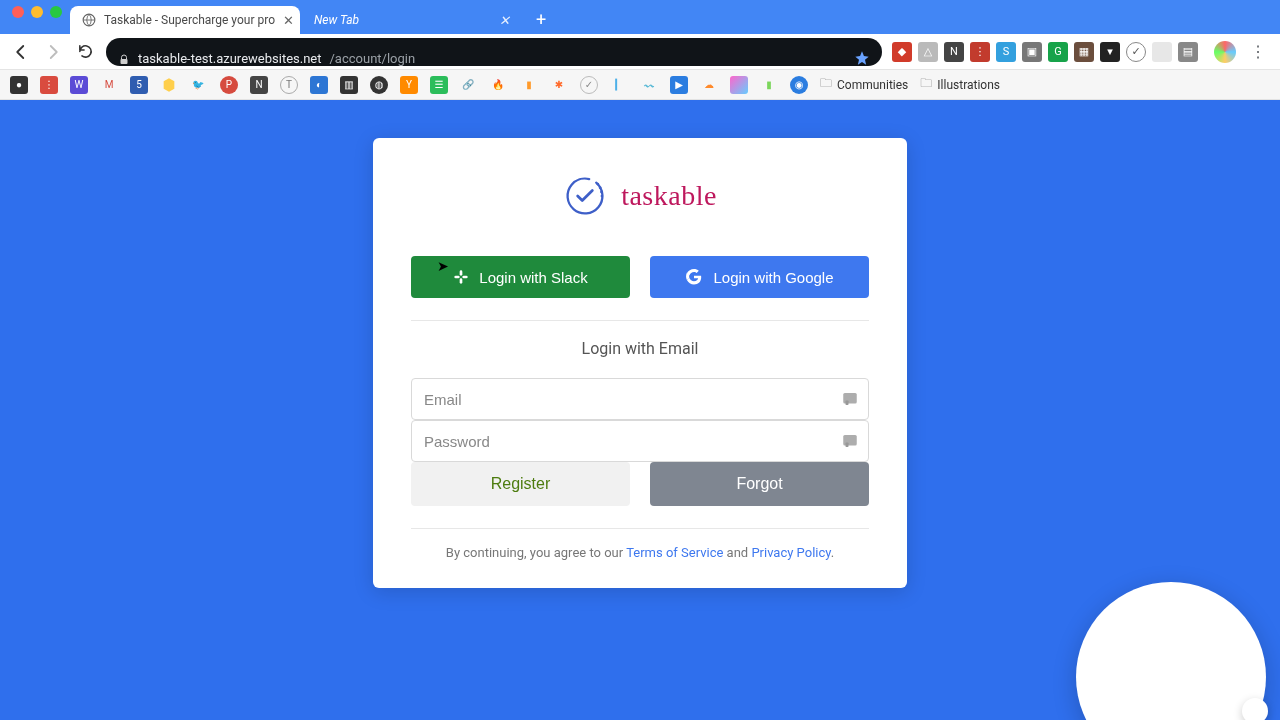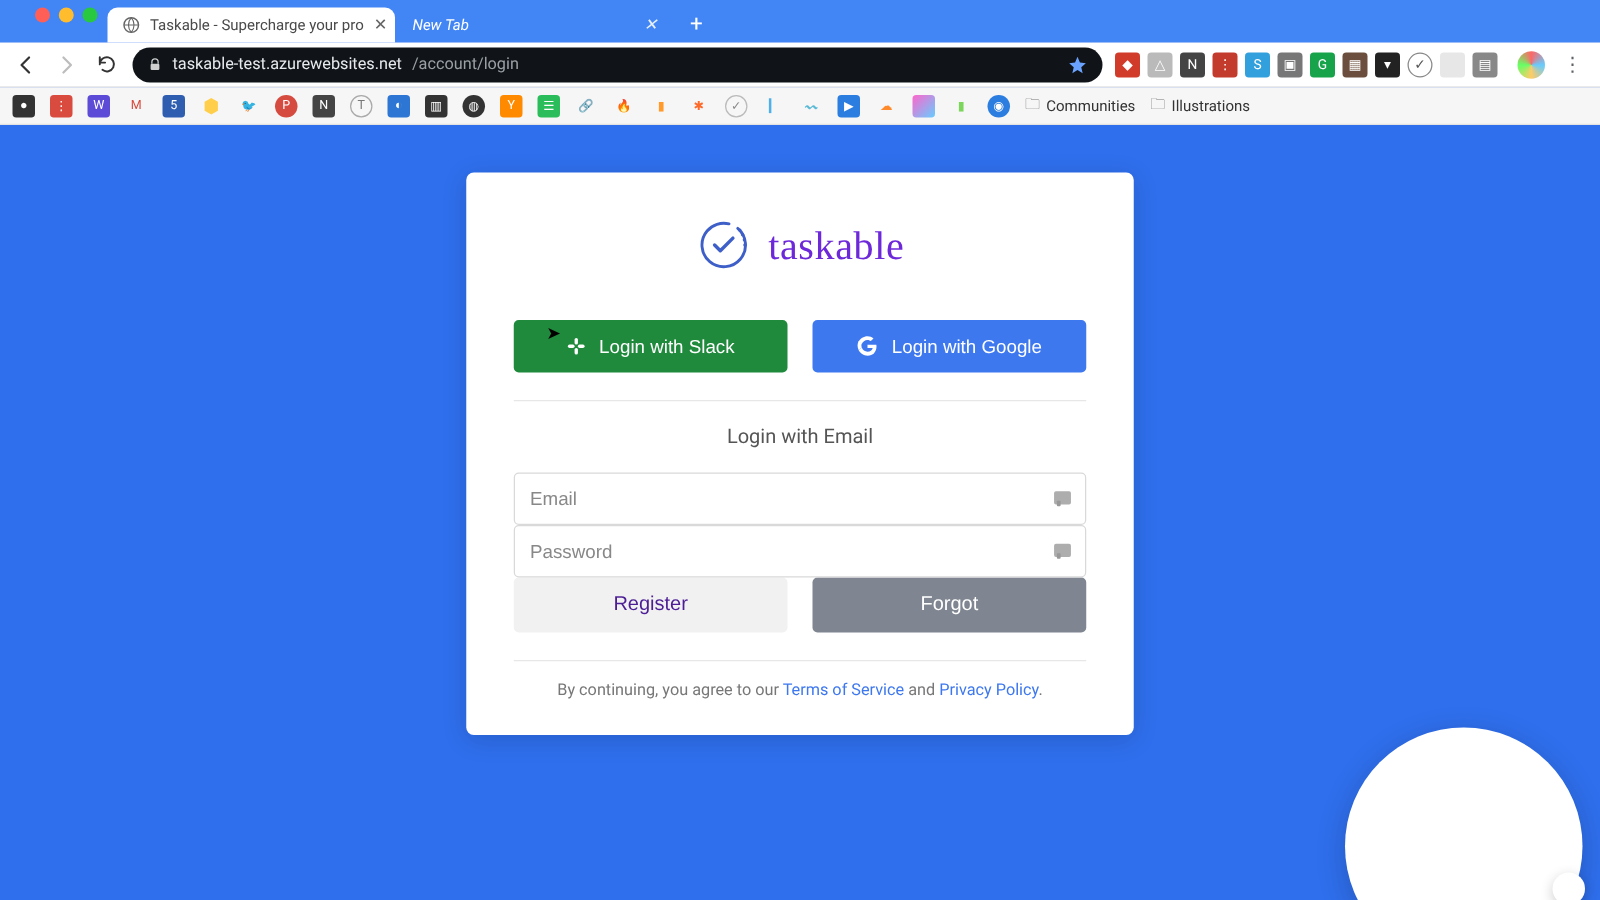--- a/index.html
+++ b/index.html
@@ -1,74 +1,74 @@
 <!DOCTYPE html>
 <html><head>
 <meta charset="utf-8">
 <style>
   * { box-sizing: border-box; margin: 0; padding: 0; }
   html, body { height: 100%; width: 100%; font-family: -apple-system, BlinkMacSystemFont, "Segoe UI", Roboto, Helvetica, Arial, sans-serif; overflow: hidden; }
   body { display: flex; flex-direction: column; background: #2f6fed; }
 
   
-  .titlebar { height: 34px; background: #4286f5; display: flex; align-items: flex-end; padding-left: 24px; }
+  .titlebar { height: 34px; background: #4286f5; display: flex; align-items: flex-end; padding-left: 8px; }
   .traffic { display: flex; gap: 7px; align-items: center; height: 100%; padding: 0 8px 10px 4px;}
   .dot { width: 12px; height: 12px; border-radius: 50%; }
   .red { background: #ff5f57; }
   .yellow { background: #ffbd2e; }
   .green { background: #28c840; }
   .tabs { display: flex; align-items: flex-end; height: 100%; }
   .tab { height: 28px; padding: 0 12px; display: flex; align-items: center; gap: 8px; font-size: 12px; color: #4a4a4a; border-radius: 8px 8px 0 0; margin-right: 2px; max-width: 230px; overflow: hidden; white-space: nowrap; }
   .tab.active { background: #fff; }
   .tab.inactive { color: #fff; }
   .tab .favicon { width: 14px; height: 14px; display: inline-flex; align-items: center; justify-content: center;}
   .tab .close { font-size: 13px; color: #666; }
   .tab.inactive .close { color: #e8f0fe; }
   .newtab { color: #fff; font-size: 18px; padding: 0 12px 4px 12px; cursor: pointer;}
 
   .toolbar { height: 36px; background: #fff; display: flex; align-items: center; padding: 0 10px; gap: 10px; border-bottom: 1px solid #e4e4e4; }
   .nav-btn { width: 22px; height: 22px; display: flex; align-items: center; justify-content: center; color: #5f6368; cursor: pointer; }
   .nav-btn.disabled { color: #b5b5b5; }
-  .omnibox { flex: 1 1 auto; height: 28px; background: #101418; border-radius: 14px; display: flex; align-items: center; padding: 0 12px; color: #e8eaed; font-size: 13px; gap: 8px; }
+  .omnibox { flex: 1 1 auto; height: 28px; background: #101418; border-radius: 14px; display: flex; align-items: flex-end; padding: 0 12px; color: #e8eaed; font-size: 13px; gap: 8px; }
   .omnibox .lock { color: #bfbfbf; }
   .omnibox span.path { color: #9aa0a6; }
   .omnibox .star { margin-left: auto; color: #6aa3ff; }
   .ext-row { display: flex; gap: 6px; }
   .ext { width: 20px; height: 20px; border-radius: 3px; display: flex; align-items: center; justify-content: center; font-size: 11px; color: #fff; }
   .avatar { width: 22px; height: 22px; border-radius: 50%; background: conic-gradient(#f66,#6cf,#fc6,#6f6,#f66); margin-left:6px;}
   .kebab { font-size: 16px; color: #5f6368; padding: 0 4px; cursor: pointer;}
 
   .bookmarks { height: 30px; background: #f6f6f6; display: flex; align-items: center; padding: 0 10px; gap: 12px; border-bottom: 1px solid #e3e3e3; overflow:hidden;}
   .bm { width: 18px; height: 18px; border-radius: 3px; display:flex;align-items:center;justify-content:center;font-size:10px;color:#fff;}
   .bm-folder { display:flex; align-items:center; gap:5px; font-size:12px; color:#333;}
   .bm-folder .foldericon { color:#777; }
 
   
   .viewport { flex: 1 1 auto; background: #2f6fed; position: relative; display: flex; align-items: flex-start; justify-content: center; padding-top: 38px; }
   .card { width: 534px; background: #fff; border-radius: 6px; box-shadow: 0 4px 20px rgba(0,0,0,.15); padding: 36px 38px 28px 38px; }
   .logo-row { display:flex; align-items:center; justify-content:center; gap:14px; margin-bottom: 38px; }
   .logo-mark { width: 44px; height: 44px; }
-  .logo-text { font-size: 32px; letter-spacing: .5px; color: #6d28d9; font-weight: 400; font-family: Georgia, 'Times New Roman', serif;}
+  .logo-text { font-size: 28px; letter-spacing: .5px; color: #be185d; font-weight: 400; font-family: Georgia, 'Times New Roman', serif;}
   .social-row { display:flex; gap:20px; margin-bottom: 22px;}
   .sbtn { flex:1; height:42px; border:none; border-radius:4px; display:flex; align-items:center; justify-content:center; gap:10px; font-size:15px; color:#fff; cursor:pointer;}
   .google { background:#3e78ef; }
   .slack { background:#1f8a3c; }
   .divider { height:1px; background:#e7e7e7; margin-bottom:18px;}
   .form-title { text-align:center; font-size:16px; color:#555; margin-bottom:20px;}
   .field { position:relative; margin-bottom:0;}
   .field input { width:100%; height:42px; border:1px solid #d9d9d9; border-radius:4px; padding:0 40px 0 12px; font-size:15px; color:#333;}
   .field input::placeholder { color:#888; }
   .field .pwmgr { position:absolute; right:10px; top:50%; transform:translateY(-50%); width:18px; height:18px; opacity:.6;}
   .row-flex { display:flex; align-items:center; justify-content:space-between; margin: 6px 0 22px 0; font-size:14px; }
   .remember { display:flex; align-items:center; gap:8px; color:#555;}
   .remember input { width:16px; height:16px; }
   .forgot { color:#3e78ef; text-decoration:none; font-size:13px;}
   .btn-row { display:flex; gap:20px; margin-bottom: 22px;}
   .btn { flex:1; height:44px; border:none; border-radius:4px; font-size:16px; cursor:pointer;}
-  .register { background:#f1f1f1; color:#4c1d95; }
+  .register { background:#f1f1f1; color:#4d7c0f; }
   .loginb { background:#7f8691; color:#fff; }
   .divider2 { height:1px; background:#e7e7e7; margin-bottom:16px;}
   .legal { text-align:center; font-size:13px; color:#777;}
   .legal a { color:#3e78ef; text-decoration:none;}
 
   .cursor { position:absolute; left:437px; top:158px; font-size:14px; color:#000; pointer-events:none;}
   .fab { position:absolute; right:14px; bottom:-52px; width:190px; height:190px; border-radius:50%; background:#fff; box-shadow:0 6px 24px rgba(0,0,0,.2);}
   .fab-small { position:absolute; right:12px; bottom:-4px; width:26px; height:26px; border-radius:50%; background:#fff; box-shadow:0 3px 10px rgba(0,0,0,.2);}
 
   svg { display:block; }

